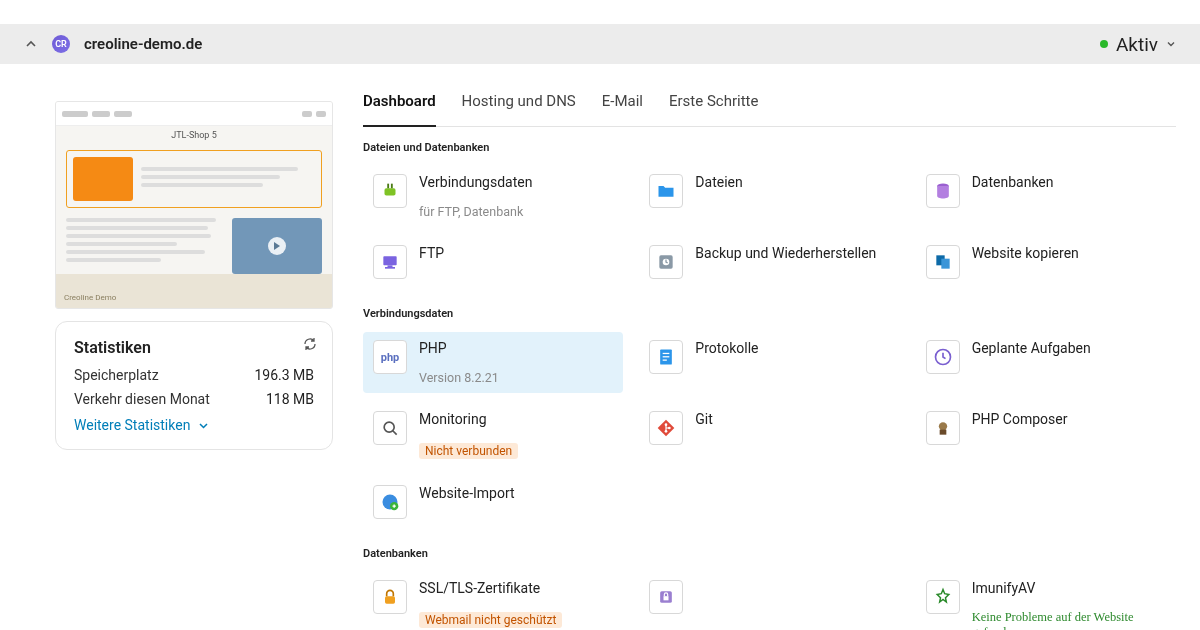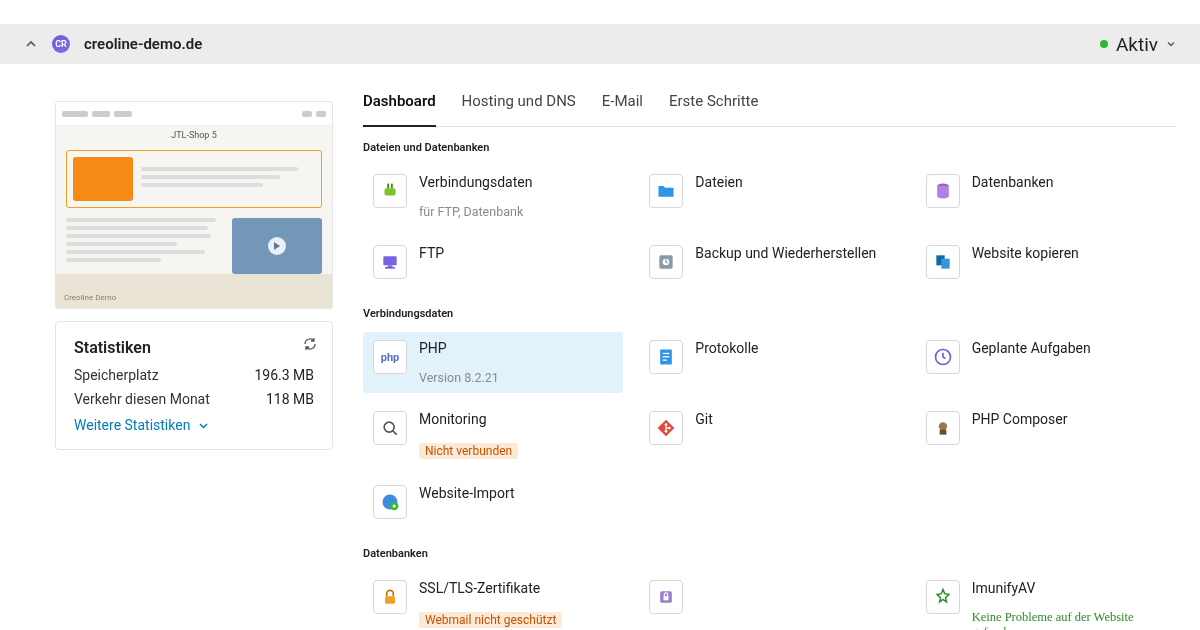--- a/index.html
+++ b/index.html
@@ -55,21 +55,21 @@
   .ss-line{height:4px;background:#ddd;border-radius:2px;margin-bottom:4px;}
   .ss-body{display:flex; gap:8px; padding:0 10px;}
   .ss-text{flex:1;}
   .ss-video{width:90px;height:56px;background:#7297b8;border-radius:3px;display:flex;align-items:center;justify-content:center;}
   .ss-play{width:18px;height:18px;border-radius:50%;background:rgba(255,255,255,.85);display:flex;align-items:center;justify-content:center;}
   .ss-bottom{height:34px;background:#eae4d6;position:absolute;bottom:0;left:0;right:0;}
   .ss-caption{position:absolute;bottom:6px;left:8px;font-size:8px;color:#8a7f60;}
 
   .stats-card {
     border:1px solid #e4e4e4;
-    border-radius:4px;
+    border-radius:12px;
     padding: 16px 18px;
     margin-top: 12px;
     position:relative;
   }
   .stats-title { font-size:16px; font-weight:600; margin-bottom:10px;}
   .refresh-icon{ position:absolute; top:14px; right:14px; color:#666; cursor:pointer;}
   .stat-row{ display:flex; justify-content:space-between; margin: 8px 0; font-size:14px;}
   .stat-row span:first-child{ color:#333;}
   .more-stats{ display:flex; align-items:center; gap:8px; color:#007eb8; margin-top:10px; cursor:pointer;}
 

